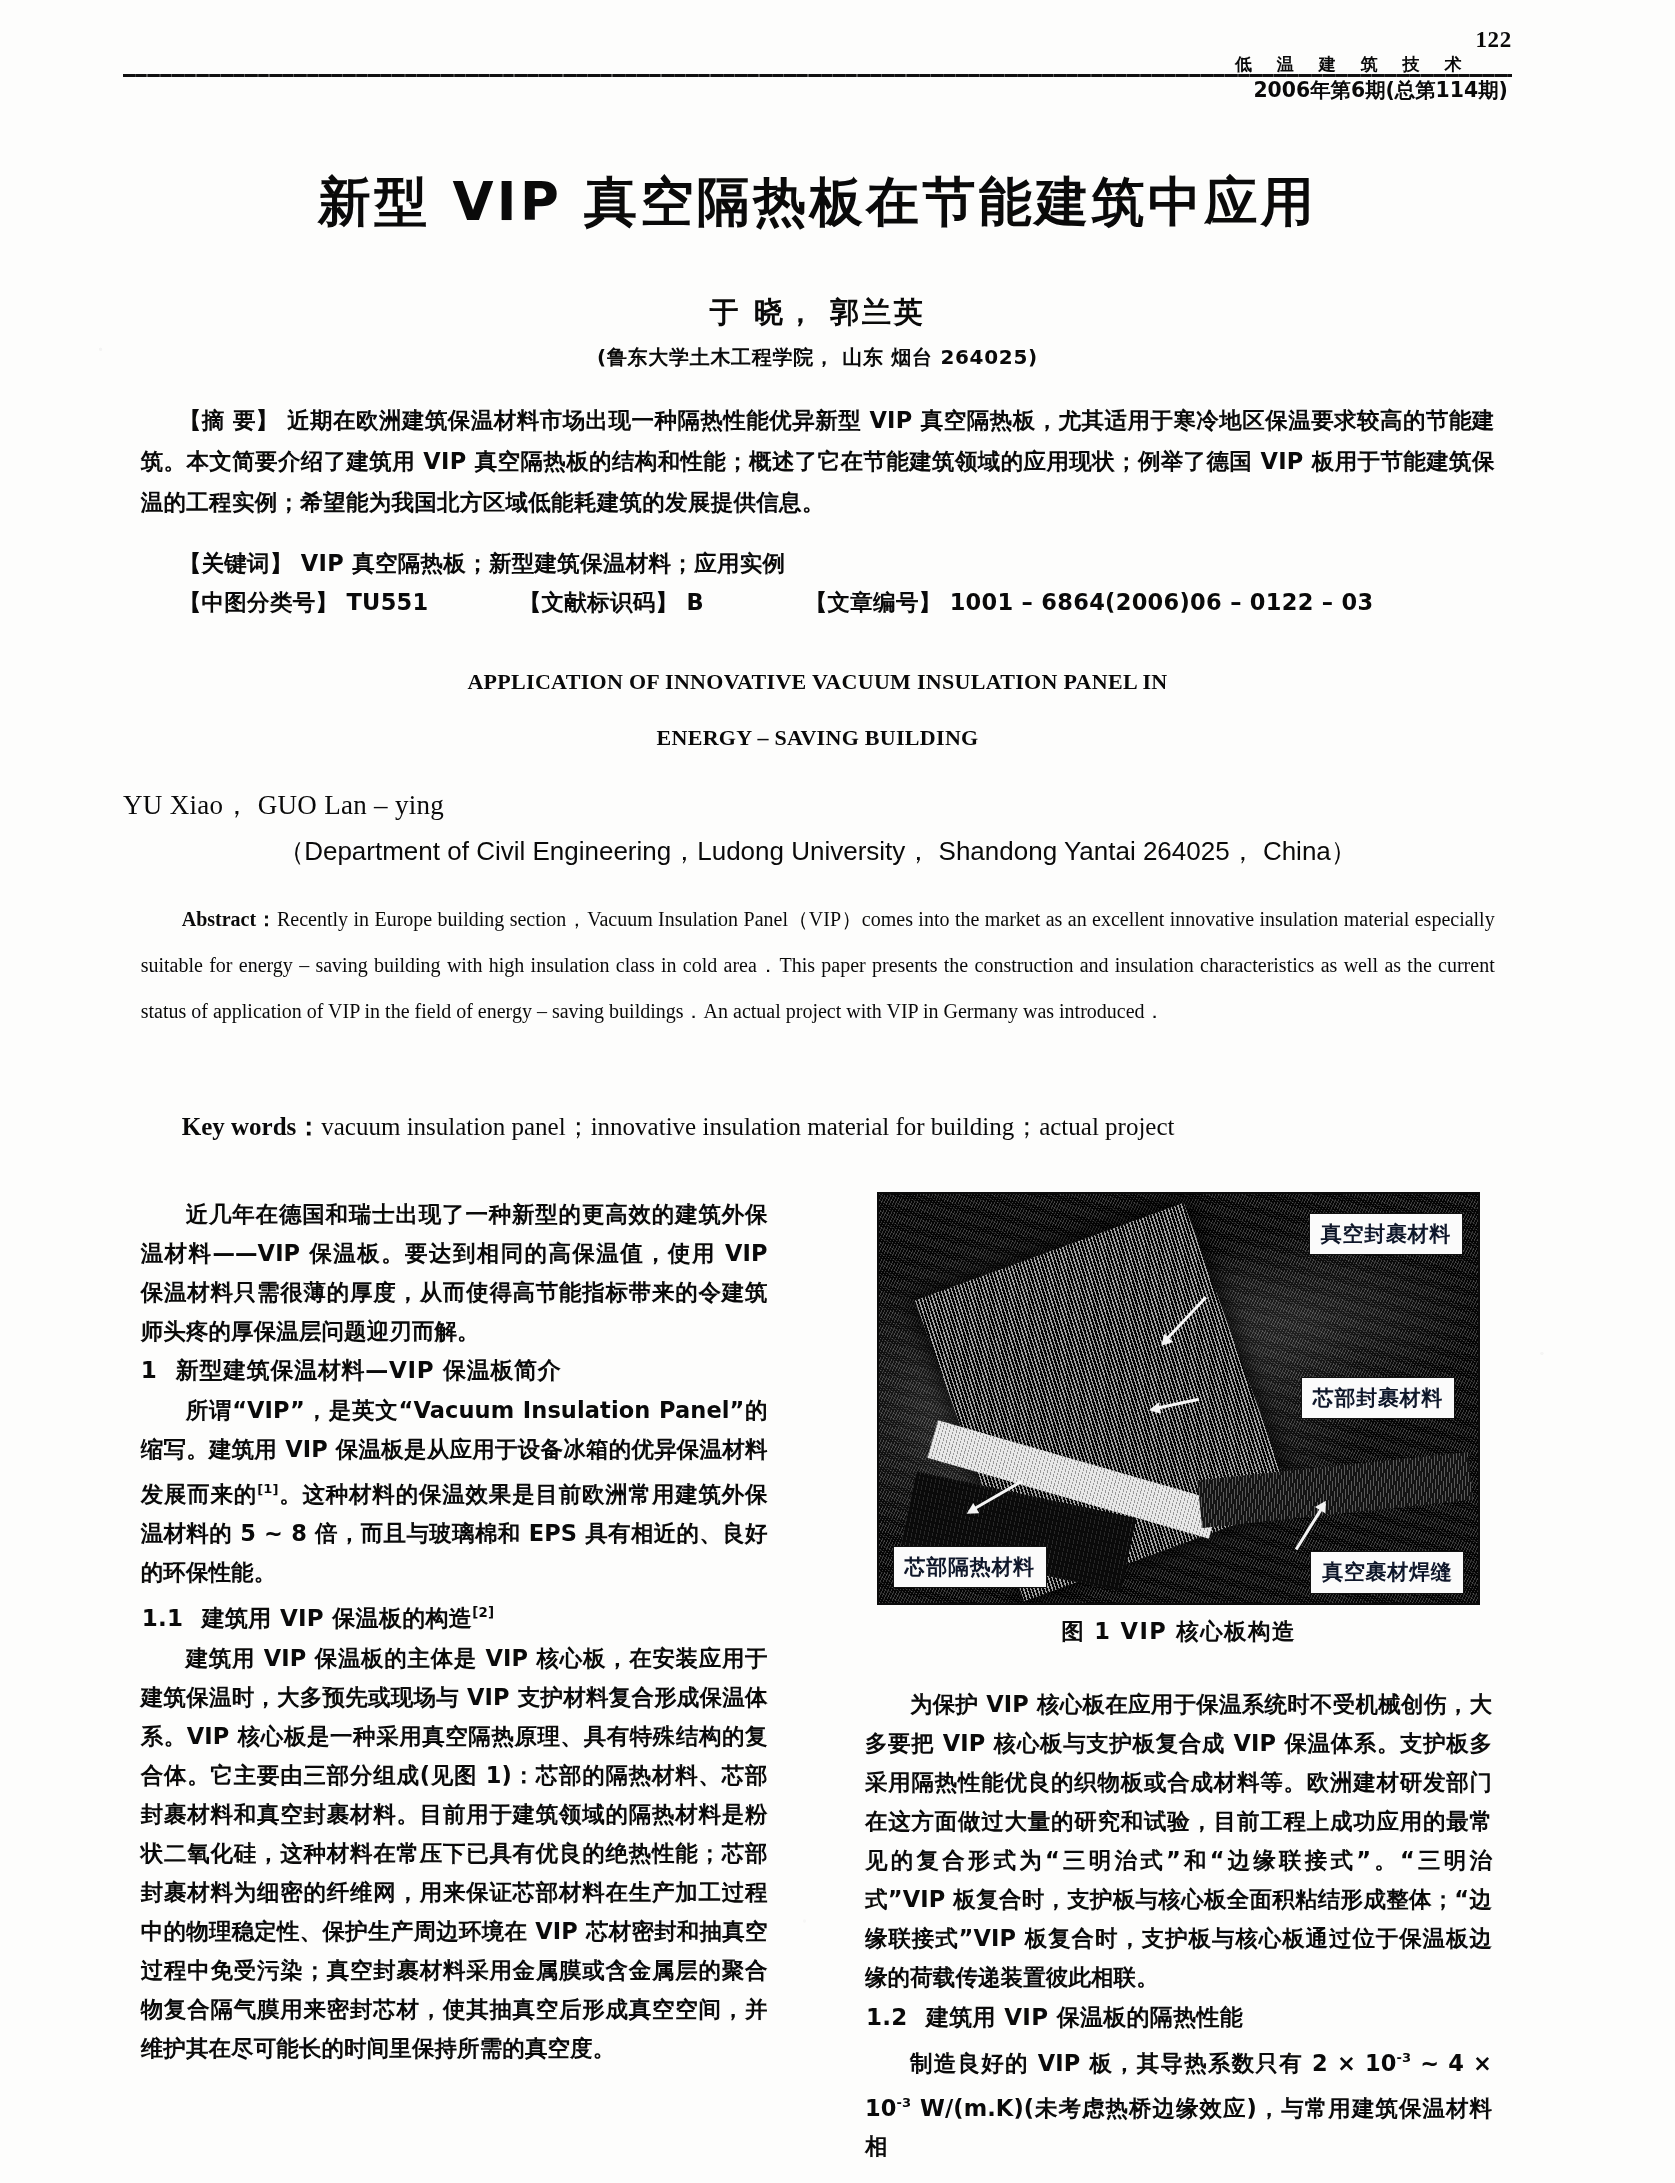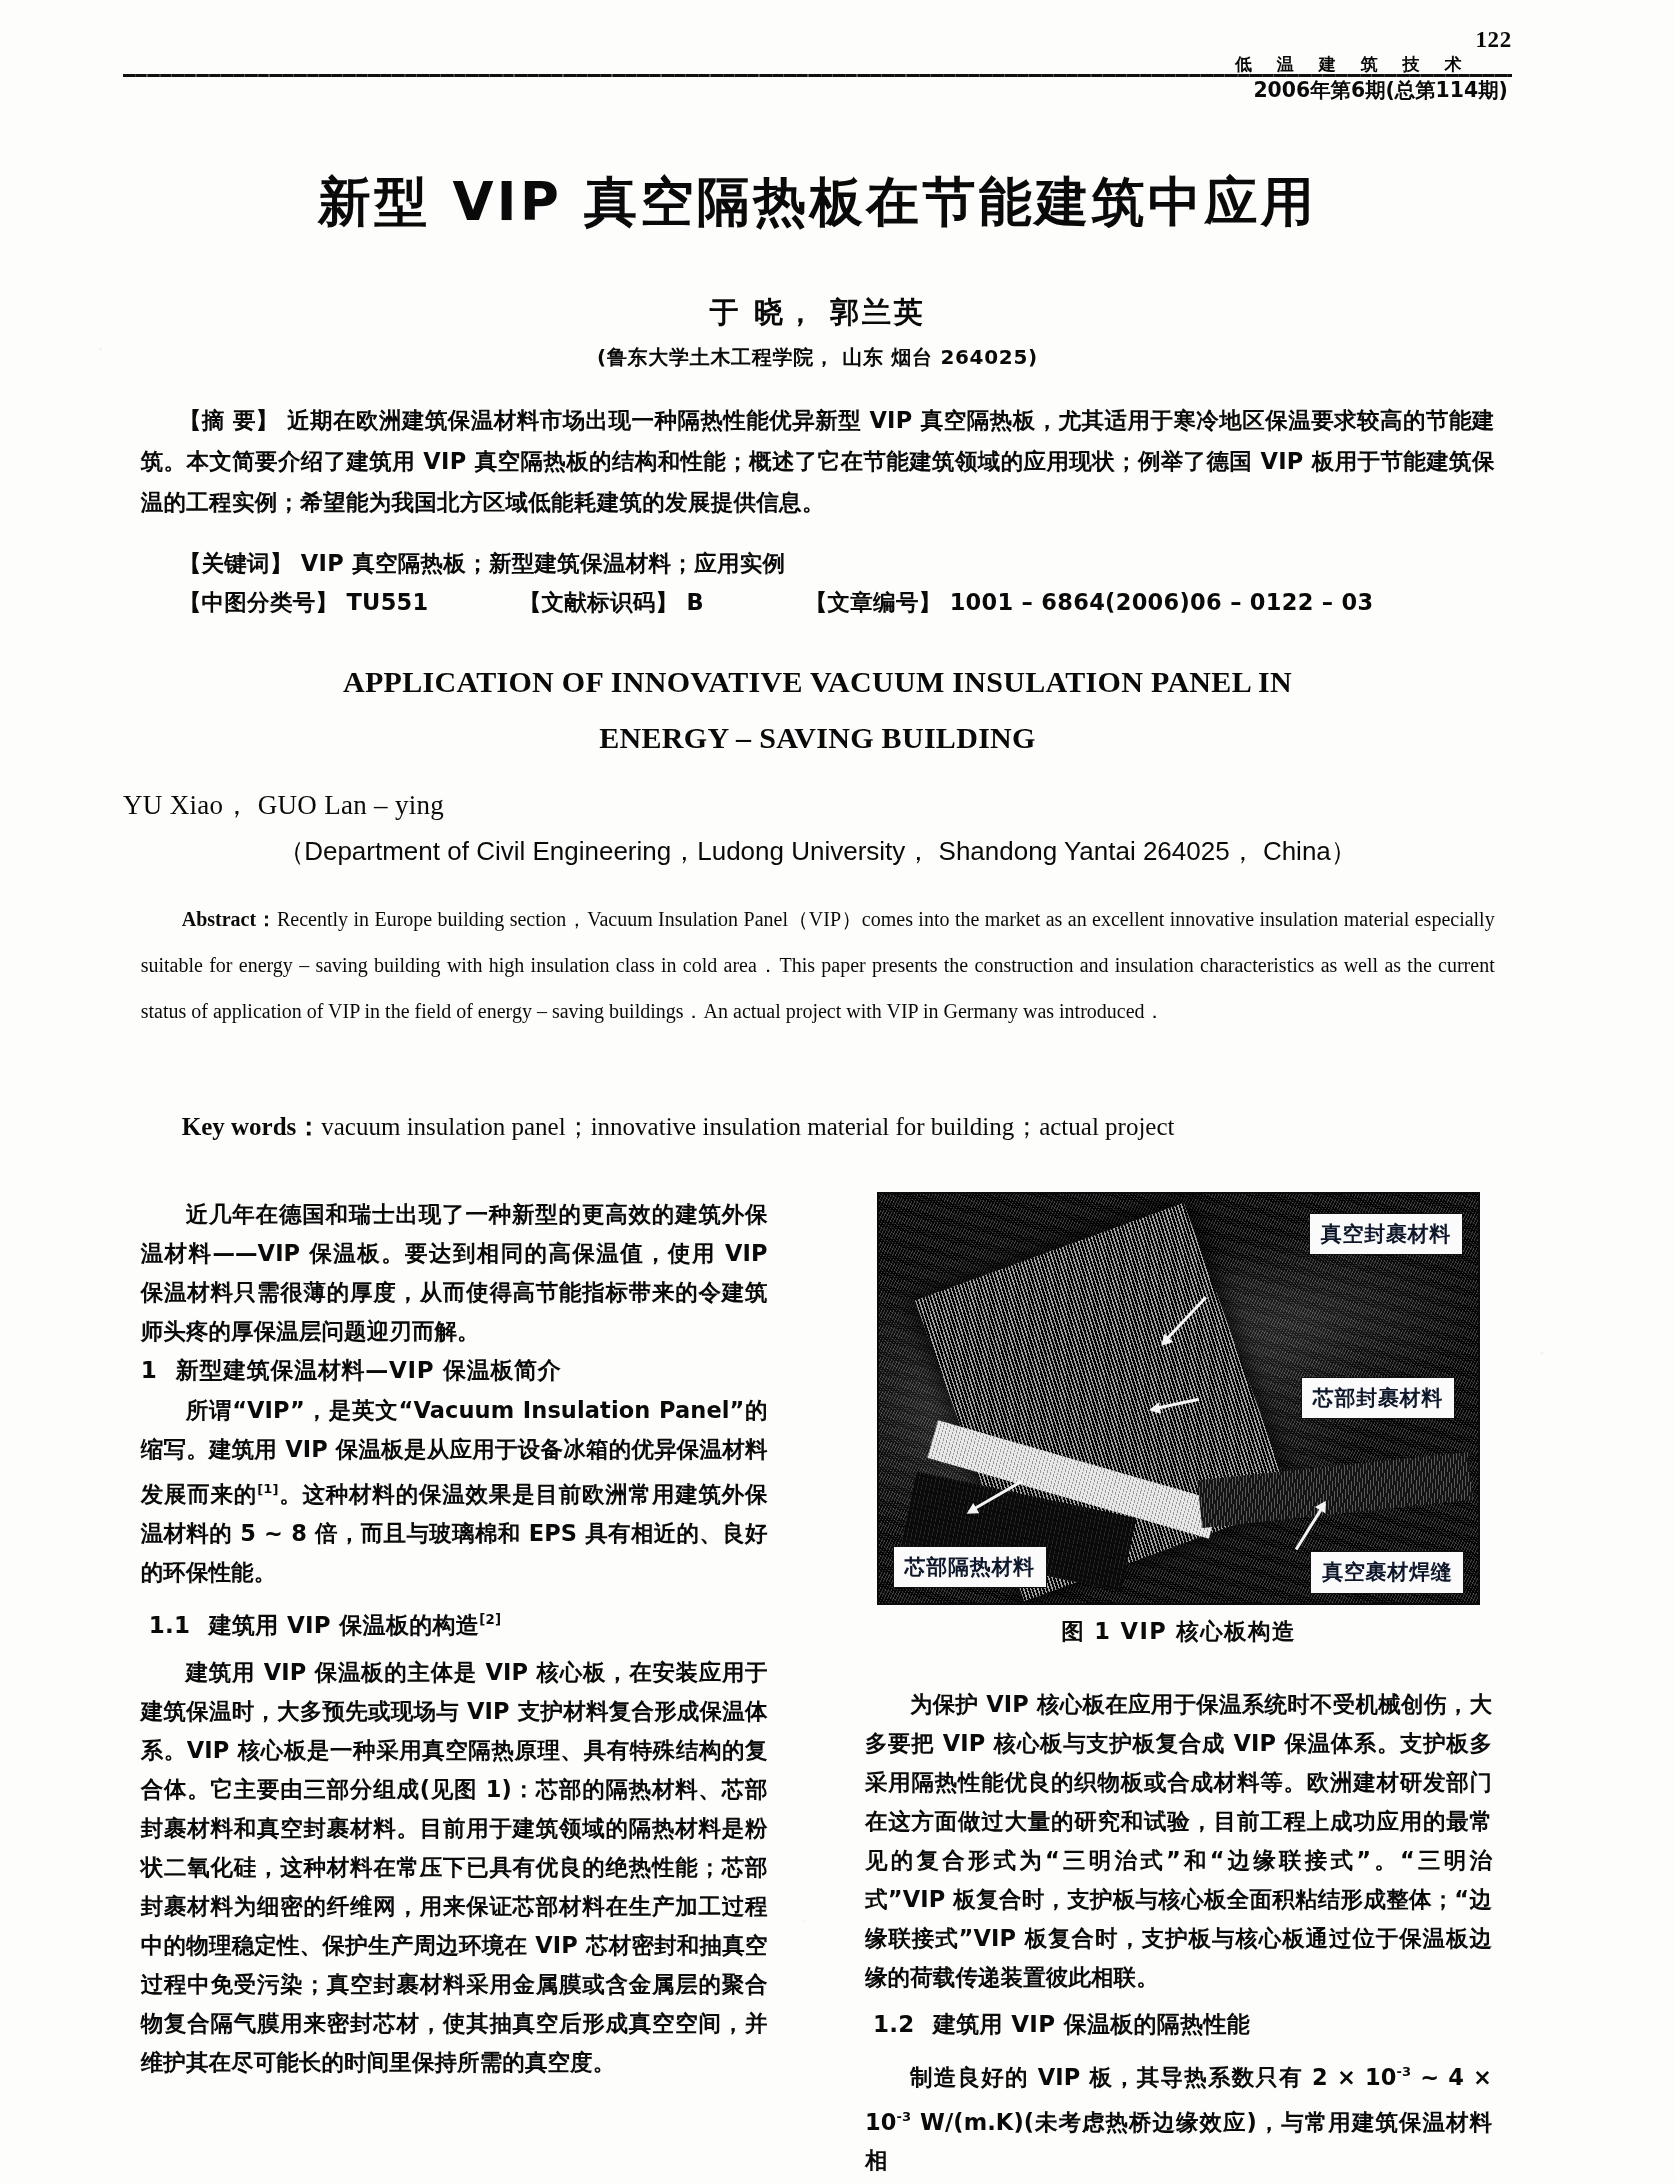--- a/index.html
+++ b/index.html
@@ -149,21 +149,21 @@
   .cn-class .f3 { flex: 1; }
 
   
   .en-title {
     position: absolute;
     top: 654px;
     left: 0;
     width: 1389px;
     text-align: center;
     font-family: "Liberation Serif", "DejaVu Serif", serif;
-    font-size: 30px;
+    font-size: 22px;
     font-weight: 700;
     line-height: 56px;
     letter-spacing: 0.3px;
   }
   .en-authors {
     position: absolute;
     top: 787px;
     left: 0;
     width: 1389px;
     text-align: left;
@@ -220,21 +220,21 @@
   .h-sec {
     font-size: 23px;
     font-weight: 700;
     margin: 0 0 1.4px 0;
     letter-spacing: 0.7px;
   }
   .h-sec .num { display: inline-block; min-width: 35px; }
   .h-sub {
     font-size: 23px;
     font-weight: 700;
-    margin: 8px;
+    margin: 1px;
     letter-spacing: 0.3px;
   }
   .h-sub .num { display: inline-block; min-width: 60px; }
   .para { margin: 0; text-indent: 45px; }
   sup { font-size: 0.58em; vertical-align: super; font-weight: 700; }
 
   
   .figure {
     position: absolute;
     left: 742px;

